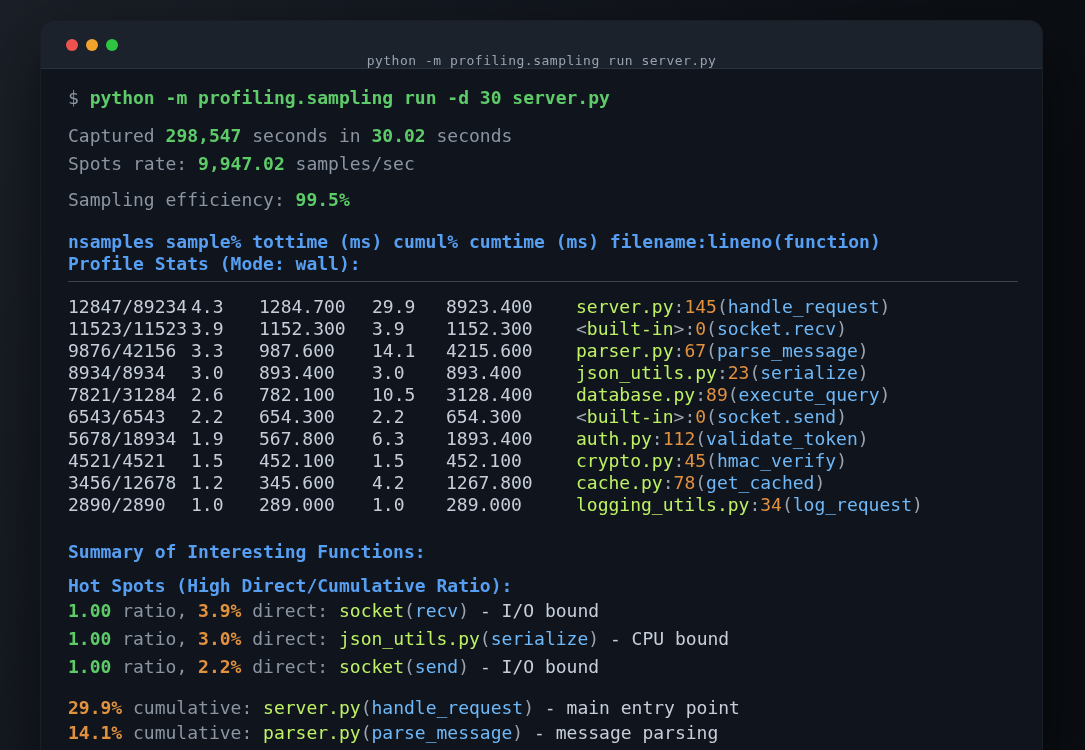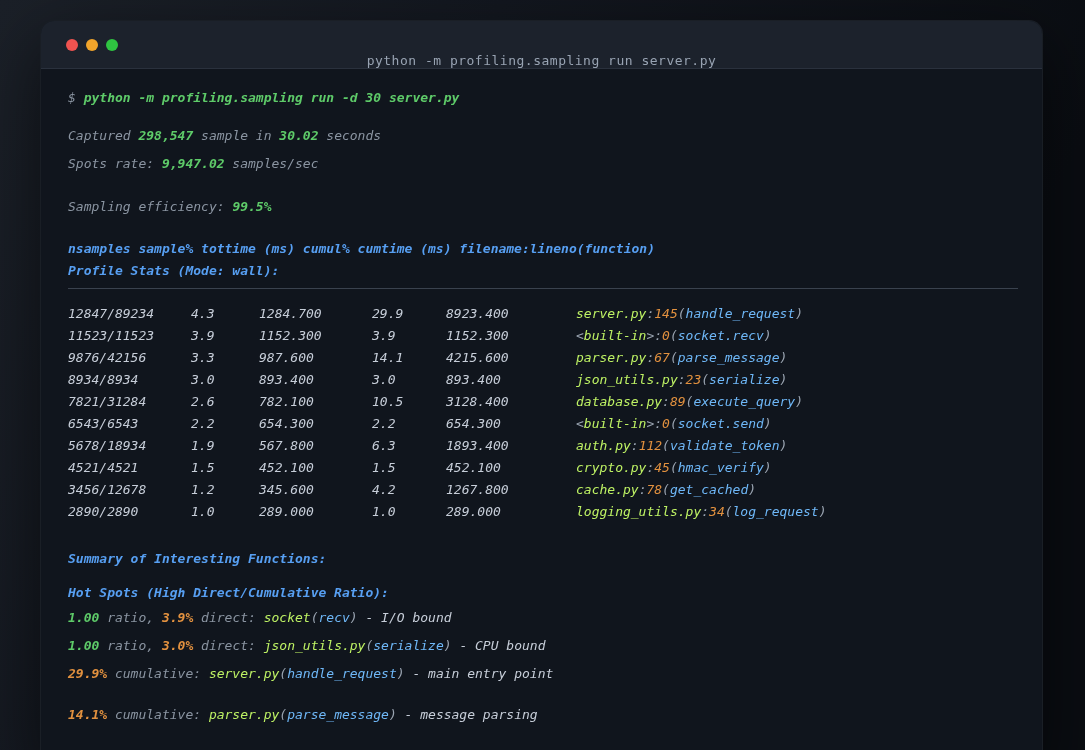--- a/index.html
+++ b/index.html
@@ -19,27 +19,27 @@
     height:47px; background:#1c222c; border-bottom:1px solid #2a313d;
     display:flex; align-items:flex-end; position:relative;
   }
   .lights { position:absolute; left:25px; top:0; height:100%; display:flex; align-items:center; gap:8px; }
   .light { width:12px; height:12px; border-radius:50%; }
   .light.red { background:#ef5350; }
   .light.yellow { background:#f0a42b; }
   .light.green { background:#2fc441; }
   .title { flex:1; text-align:center; color:#98a3b2; font-size:13px; letter-spacing:.5px; }
   .tbody { padding:0 24px 0 27px; }
-  .line { height:20px; line-height:20px; font-size:13px; white-space:pre;font-style:italic; }
+  .line { height:20px; line-height:20px; font-size:18px; white-space:pre; }
   .line.hr { height:0; border-top:1px solid #3a424e; }
   
   .tbody > .line:nth-child(1){margin-top:19px}
   .tbody > .line:nth-child(2){margin-top:18px}
   .tbody > .line:nth-child(3){margin-top:8px}
-  .tbody > .line:nth-child(4){margin-top:23px}
+  .tbody > .line:nth-child(4){margin-top:16px}
   .tbody > .line:nth-child(5){margin-top:22px}
   .tbody > .line:nth-child(6){margin-top:2px}
   .tbody > .line:nth-child(7){margin-top:7px}
   .tbody > .line:nth-child(8){margin-top:15px}
   .tbody > .line:nth-child(n+9):nth-child(-n+17){margin-top:2px}
   .tbody > .line:nth-child(18){margin-top:27px}
   .tbody > .line:nth-child(19){margin-top:14px}
   .tbody > .line:nth-child(20){margin-top:5px}
   .tbody > .line:nth-child(21){margin-top:8px}
   .tbody > .line:nth-child(22){margin-top:8px}
@@ -68,36 +68,37 @@
   <div class="titlebar">
     <div class="lights">
       <span class="light red"></span>
       <span class="light yellow"></span>
       <span class="light green"></span>
     </div>
     <div class="title">python -m profiling.sampling run server.py</div>
   </div>
   <div class="tbody">
       <div class="line"><span class="seg g">$ </span><span class="seg grn bold">python -m profiling.sampling run -d 30 server.py</span></div>
-      <div class="line"><span class="seg g">Captured </span><span class="seg grn bold">298,547</span><span class="seg g"> sample in </span><span class="seg grn bold">30.02</span><span class="seg g"> seconds</span></div>
+      <div class="line"><span class="seg g">Captured </span><span class="seg grn bold">298,547</span><span class="seg g"> seconds in </span><span class="seg grn bold">30.02</span><span class="seg g"> seconds</span></div>
       <div class="line"><span class="seg g">Spots rate: </span><span class="seg grn bold">9,947.02</span><span class="seg g"> samples/sec</span></div>
       <div class="line"><span class="seg g">Sampling efficiency: </span><span class="seg grn bold">99.5%</span></div>
       <div class="line"><span class="seg b bold">nsamples sample% tottime (ms) cumul% cumtime (ms) filename:lineno(function)</span></div>
       <div class="line"><span class="seg b bold">Profile Stats (Mode: wall):</span></div>
       <div class="line hr"></div>
       <div class="line"><span class="seg w c1">12847/89234</span><span class="seg w c2">4.3</span><span class="seg w c3">1284.700</span><span class="seg w c4">29.9</span><span class="seg w c5">8923.400</span><span class="seg gf c6">server.py</span><span class="seg p">:</span><span class="seg o">145</span><span class="seg p">(</span><span class="seg fn">handle_request</span><span class="seg p">)</span></div>
       <div class="line"><span class="seg w c1">11523/11523</span><span class="seg w c2">3.9</span><span class="seg w c3">1152.300</span><span class="seg w c4">3.9</span><span class="seg w c5">1152.300</span><span class="seg p c6">&lt;</span><span class="seg gf">built-in</span><span class="seg p">&gt;:</span><span class="seg o">0</span><span class="seg p">(</span><span class="seg fn">socket.recv</span><span class="seg p">)</span></div>
       <div class="line"><span class="seg w c1">9876/42156</span><span class="seg w c2">3.3</span><span class="seg w c3">987.600</span><span class="seg w c4">14.1</span><span class="seg w c5">4215.600</span><span class="seg gf c6">parser.py</span><span class="seg p">:</span><span class="seg o">67</span><span class="seg p">(</span><span class="seg fn">parse_message</span><span class="seg p">)</span></div>
       <div class="line"><span class="seg w c1">8934/8934</span><span class="seg w c2">3.0</span><span class="seg w c3">893.400</span><span class="seg w c4">3.0</span><span class="seg w c5">893.400</span><span class="seg gf c6">json_utils.py</span><span class="seg p">:</span><span class="seg o">23</span><span class="seg p">(</span><span class="seg fn">serialize</span><span class="seg p">)</span></div>
       <div class="line"><span class="seg w c1">7821/31284</span><span class="seg w c2">2.6</span><span class="seg w c3">782.100</span><span class="seg w c4">10.5</span><span class="seg w c5">3128.400</span><span class="seg gf c6">database.py</span><span class="seg p">:</span><span class="seg o">89</span><span class="seg p">(</span><span class="seg fn">execute_query</span><span class="seg p">)</span></div>
       <div class="line"><span class="seg w c1">6543/6543</span><span class="seg w c2">2.2</span><span class="seg w c3">654.300</span><span class="seg w c4">2.2</span><span class="seg w c5">654.300</span><span class="seg p c6">&lt;</span><span class="seg gf">built-in</span><span class="seg p">&gt;:</span><span class="seg o">0</span><span class="seg p">(</span><span class="seg fn">socket.send</span><span class="seg p">)</span></div>
       <div class="line"><span class="seg w c1">5678/18934</span><span class="seg w c2">1.9</span><span class="seg w c3">567.800</span><span class="seg w c4">6.3</span><span class="seg w c5">1893.400</span><span class="seg gf c6">auth.py</span><span class="seg p">:</span><span class="seg o">112</span><span class="seg p">(</span><span class="seg fn">validate_token</span><span class="seg p">)</span></div>
       <div class="line"><span class="seg w c1">4521/4521</span><span class="seg w c2">1.5</span><span class="seg w c3">452.100</span><span class="seg w c4">1.5</span><span class="seg w c5">452.100</span><span class="seg gf c6">crypto.py</span><span class="seg p">:</span><span class="seg o">45</span><span class="seg p">(</span><span class="seg fn">hmac_verify</span><span class="seg p">)</span></div>
       <div class="line"><span class="seg w c1">3456/12678</span><span class="seg w c2">1.2</span><span class="seg w c3">345.600</span><span class="seg w c4">4.2</span><span class="seg w c5">1267.800</span><span class="seg gf c6">cache.py</span><span class="seg p">:</span><span class="seg o">78</span><span class="seg p">(</span><span class="seg fn">get_cached</span><span class="seg p">)</span></div>
       <div class="line"><span class="seg w c1">2890/2890</span><span class="seg w c2">1.0</span><span class="seg w c3">289.000</span><span class="seg w c4">1.0</span><span class="seg w c5">289.000</span><span class="seg gf c6">logging_utils.py</span><span class="seg p">:</span><span class="seg o">34</span><span class="seg p">(</span><span class="seg fn">log_request</span><span class="seg p">)</span></div>
       <div class="line"><span class="seg b bold">Summary of Interesting Functions:</span></div>
       <div class="line"><span class="seg b bold">Hot Spots (High Direct/Cumulative Ratio):</span></div>
       <div class="line"><span class="seg grn bold">1.00</span><span class="seg g"> ratio, </span><span class="seg o bold">3.9%</span><span class="seg g"> direct: </span><span class="seg gf">socket</span><span class="seg p">(</span><span class="seg fn">recv</span><span class="seg p">)</span><span class="seg w"> - I/O bound</span></div>
       <div class="line"><span class="seg grn bold">1.00</span><span class="seg g"> ratio, </span><span class="seg o bold">3.0%</span><span class="seg g"> direct: </span><span class="seg gf">json_utils.py</span><span class="seg p">(</span><span class="seg fn">serialize</span><span class="seg p">)</span><span class="seg w"> - CPU bound</span></div>
+      <div class="line"><span class="seg grn bold">1.00</span><span class="seg g"> ratio, </span><span class="seg o bold">2.2%</span><span class="seg g"> direct: </span><span class="seg gf">socket</span><span class="seg p">(</span><span class="seg fn">send</span><span class="seg p">)</span><span class="seg w"> - I/O bound</span></div>
       <div class="line"><span class="seg o bold">29.9%</span><span class="seg g"> cumulative: </span><span class="seg gf">server.py</span><span class="seg p">(</span><span class="seg fn">handle_request</span><span class="seg p">)</span><span class="seg w"> - main entry point</span></div>
       <div class="line"><span class="seg o bold">14.1%</span><span class="seg g"> cumulative: </span><span class="seg gf">parser.py</span><span class="seg p">(</span><span class="seg fn">parse_message</span><span class="seg p">)</span><span class="seg w"> - message parsing</span></div>
     </div>
 </div>
 
 </body></html>

